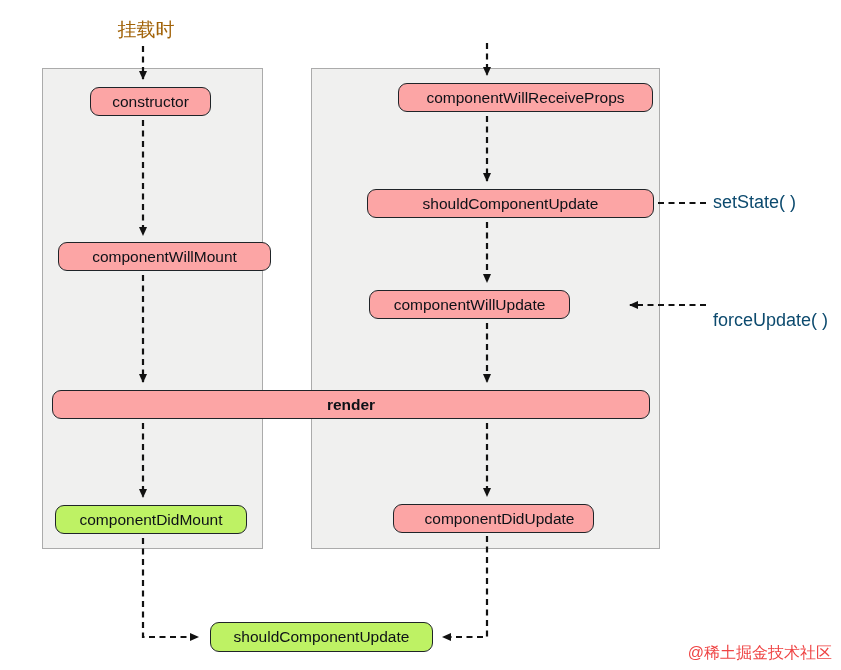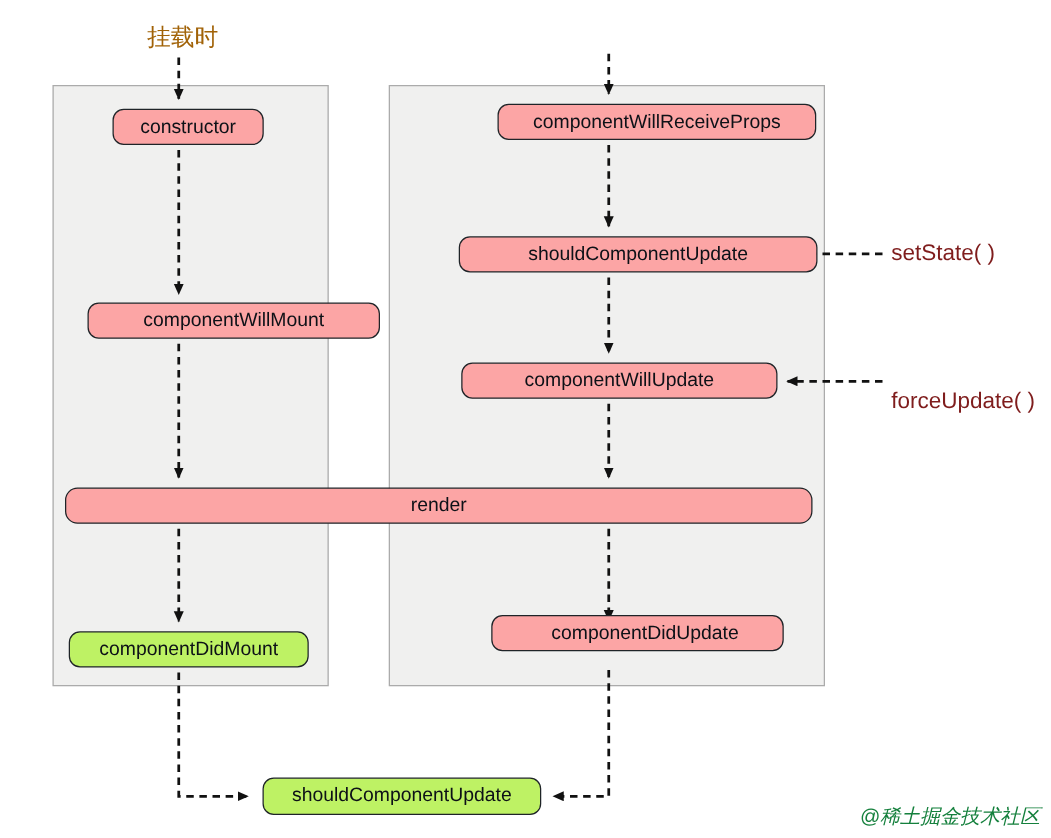--- a/index.html
+++ b/index.html
@@ -47,48 +47,47 @@
     justify-content: center;
     background: #fca5a5;
     border: 1.7px solid #1f2428;
     border-radius: 9px;
     font-size: 15.5px;
     color: #0d1117;
     white-space: nowrap;
     box-sizing: border-box;
   }
   .node.green { background: #bef264; }
-  .node.bold  { font-weight: normal; border-radius: 10px; }
+  .node.bold  { font-weight: bold; }
   #n-constructor      { left: 90px;  top: 87px;  width: 121px; height: 29px; }
-  #n-willmount        { left: 58px;  top: 242px; width: 234px; height: 29px; margin-left: 12px; }
+  #n-willmount        { left: 58px;  top: 242px; width: 213px; height: 29px; }
   #n-didmount         { left: 55px;  top: 505px; width: 192px; height: 29px; }
   #n-willreceiveprops { left: 367px; top: 83px;  width: 255px; height: 29px; margin-left: 31px; }
   #n-shouldupdate     { left: 367px; top: 189px; width: 287px; height: 29px; }
-  #n-willupdate       { left: 369px; top: 290px; width: 253px; height: 29px; }
-  #n-didupdate        { left: 393px; top: 492px; width: 234px; height: 29px; padding-left: 12px; }
+  #n-willupdate       { left: 369px; top: 290px; width: 201px; height: 29px; }
+  #n-didupdate        { left: 393px; top: 504px; width: 201px; height: 29px; padding-left: 12px; }
   #n-render           { left: 52px;  top: 390px; width: 598px; height: 29px; }
   #n-willunmount      { left: 210px; top: 622px; width: 223px; height: 30px; }
   .side-label {
     position: absolute;
     font-size: 18px;
-    color: #7f1d1d;
+    color: #0c4a6e;
     white-space: nowrap;
     z-index: 2;
   }
   #lbl-setstate    { left: 713px; top: 192px; }
   #lbl-forceupdate { left: 713px; top: 310px; }
   .watermark {
     position: absolute;
     right: 9px;
     bottom: 6px;
     font-size: 16px;
-    color: #15803d;
+    color: #ef4444;
     z-index: 2;
     white-space: nowrap;
-    font-style: italic;
   }
 </style>
 </head>
 <body>
 
 <div class="canvas">
 
   <div class="col-title" id="title-mount">挂载时</div>
 
   <div class="panel" id="panel-mount"></div>

